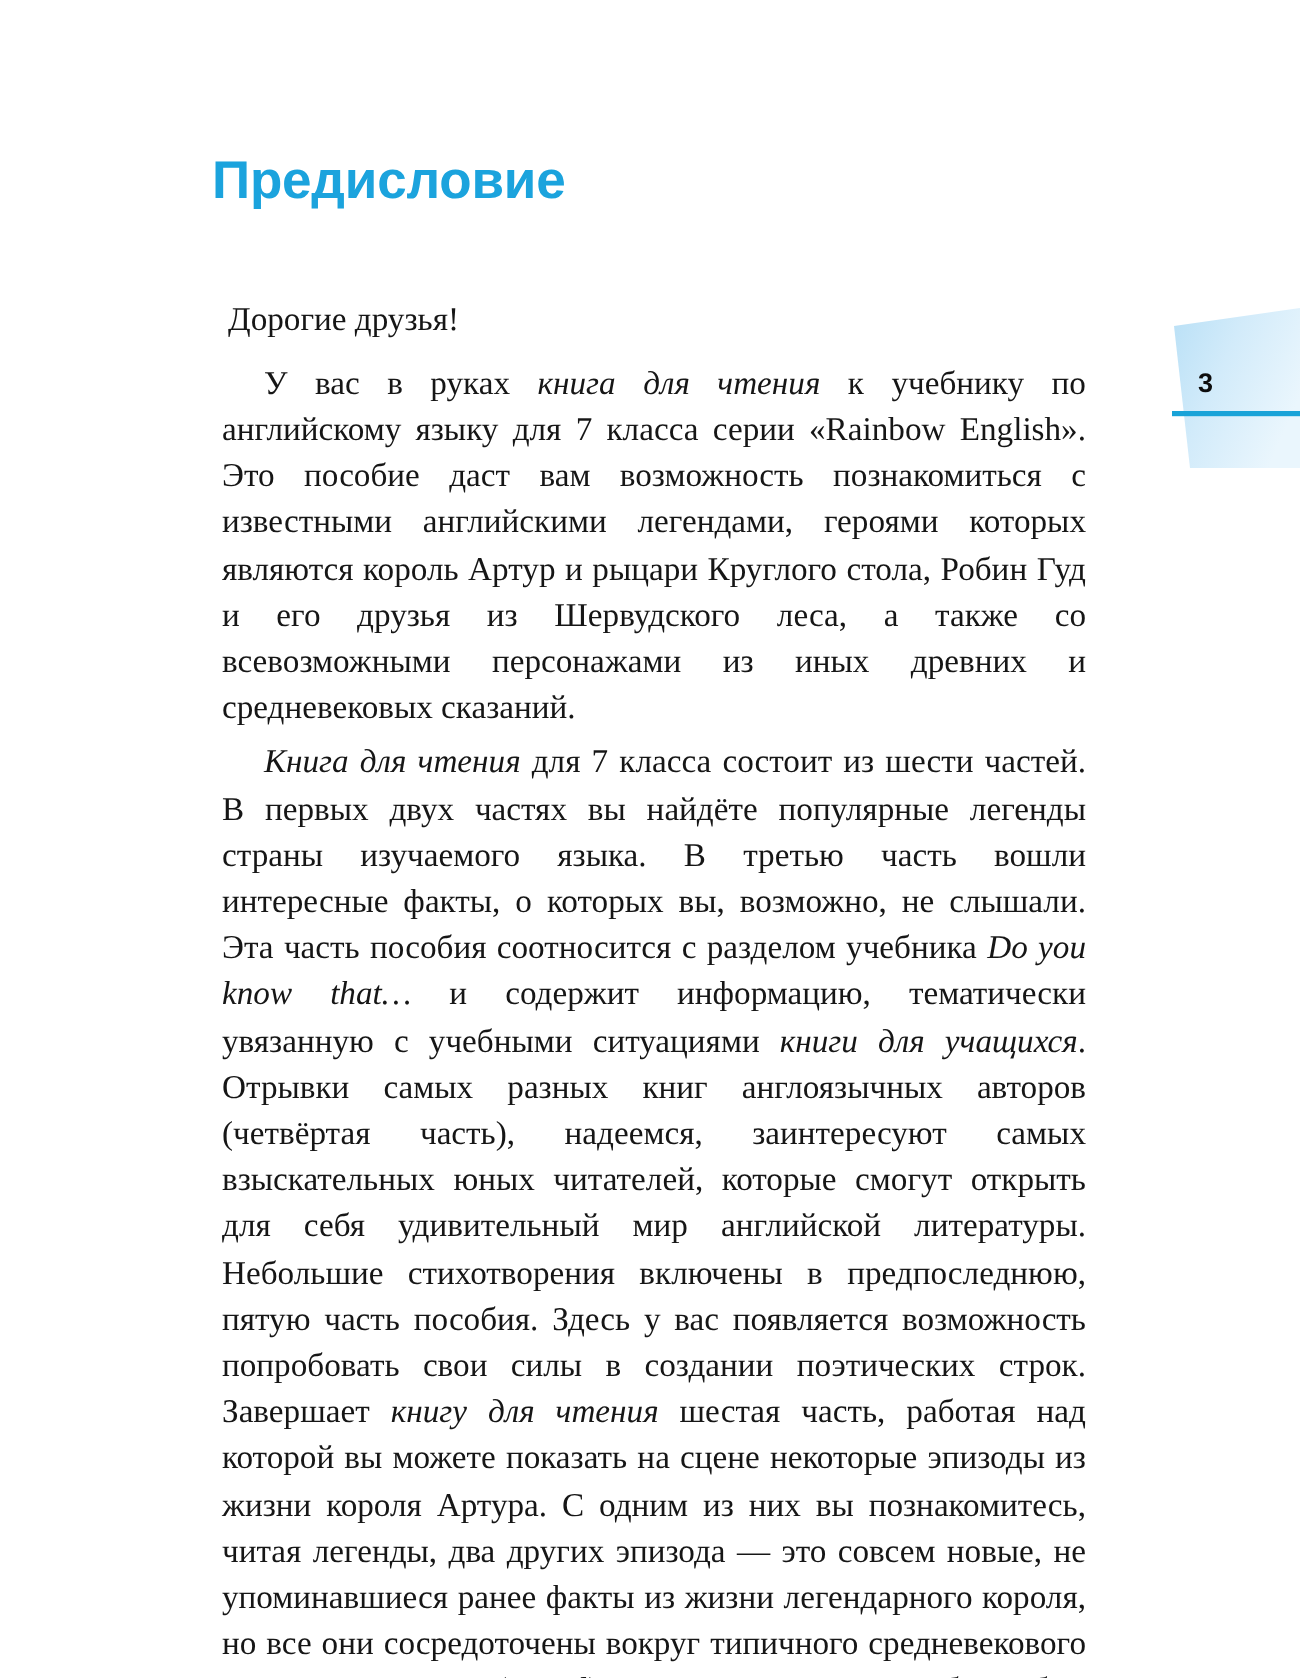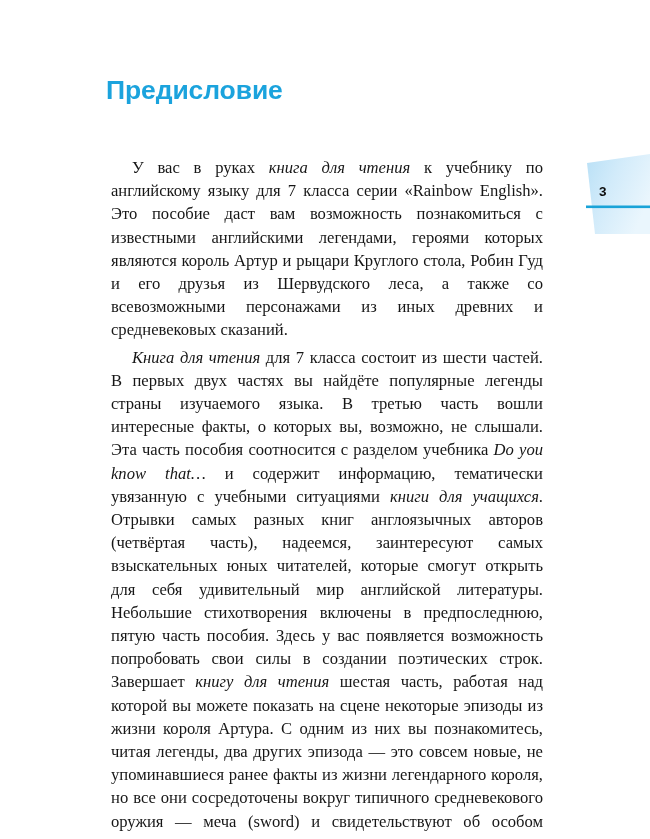--- a/index.html
+++ b/index.html
@@ -125,20 +125,21 @@
         </linearGradient>
       </defs>
       <polygon points="9,9 72,0 72,80 17,80" fill="url(#ribbonGrad)"></polygon>
       <rect x="8" y="51.5" width="64" height="2.6" fill="#19a3d8"></rect>
     </svg>
     <span class="folio">3</span>
   </div>
 
   <div class="body-col">
 
+    <p class="greeting">Дорогие друзья!</p>
 
     <div class="spacer-line"></div>
 
     <p class="para indent">У вас в руках <span class="it">книга для чтения</span> к учебнику по английскому языку для 7 класса серии «Rainbow English». Это пособие даст вам возможность познакомиться с известными английскими легендами, героями которых являются король Артур и рыцари Круглого стола, Робин Гуд и его друзья из Шервудского леса, а также со всевозможными персонажами из иных древних и средневековых сказаний.</p>
 
     <p class="para indent runon"><span class="it">Книга для чтения</span> для 7 класса состоит из шести частей. В первых двух частях вы найдёте популярные легенды страны изучаемого языка. В третью часть вошли интересные факты, о которых вы, возможно, не слышали. Эта часть пособия соотносится с разделом учебника <span class="it">Do you know that…</span> и содержит информацию, тематически увязанную с учебными ситуациями <span class="it">книги для учащихся</span>. Отрывки самых разных книг англоязычных авторов (четвёртая часть), надеемся, заинтересуют самых взыскательных юных читателей, которые смогут открыть для себя удивительный мир английской литературы. Небольшие стихотворения включены в предпоследнюю, пятую часть пособия. Здесь у вас появляется возможность попробовать свои силы в создании поэтических строк. Завершает <span class="it">книгу для чтения</span> шестая часть, работая над которой вы можете показать на сцене некоторые эпизоды из жизни короля Артура. С одним из них вы познакомитесь, читая легенды, два других эпизода — это совсем новые, не упоминавшиеся ранее факты из жизни легендарного короля, но все они сосредоточены вокруг типичного средневекового оружия — меча (sword) и свидетельствуют об особом положении, которое он занимал, являясь символом рыцарства. Это и меч, который вынуть из камня под силу только юному Артуру, это и Экскалибур (Excalibur) — меч, который король Артур добыл при содействии волшебника Мерлина (Merlin), и который держала таинственная рука Владычицы</p>
 
   </div>
 </div>
 

